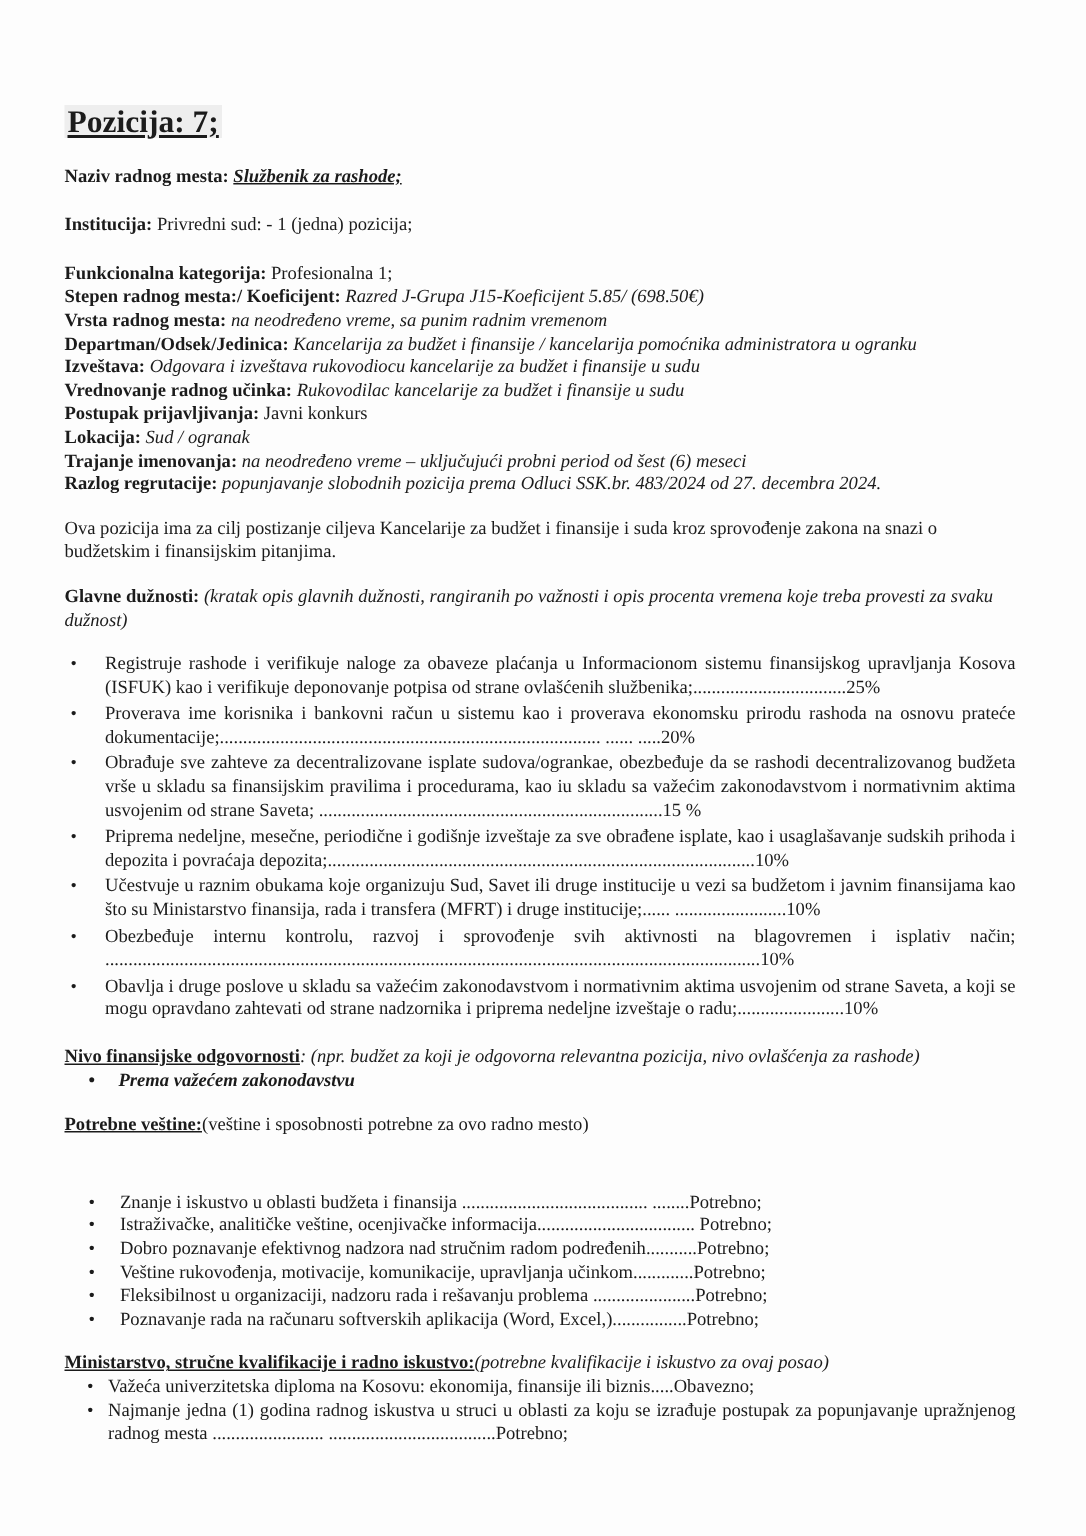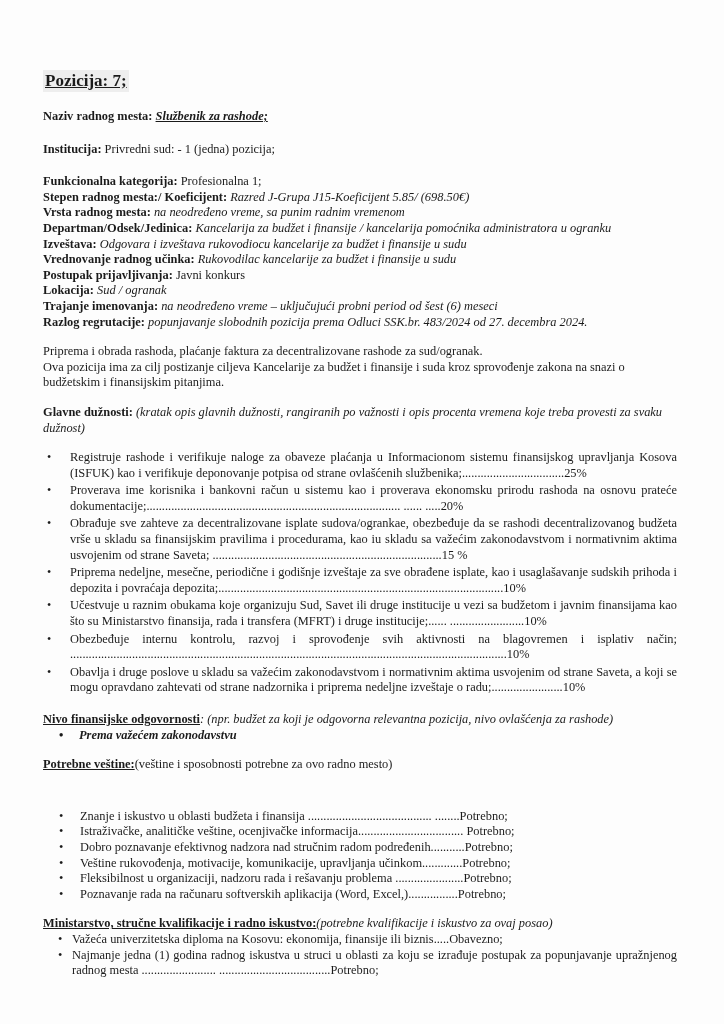--- a/index.html
+++ b/index.html
@@ -7,21 +7,21 @@
       width: 724px; height: 1024px; overflow: hidden;
       background: #fdfdfd;
       font-family: "Liberation Serif", "DejaVu Serif", serif;
       color: #1b1b1b;
       font-size: 12.4px;
       line-height: 15.6px;
     }
     .page { position: relative; width: 724px; height: 1024px; }
     .content { position: absolute; left: 43px; top: 70px; width: 634px; }
     .title {
-      display: inline-block; font-weight: bold; font-size: 17px; line-height: 22px;
+      display: inline-block; font-weight: bold; font-size: 21px; line-height: 22px;
       text-decoration: underline; background: #eeeeee; padding: 0 2px;
     }
     .b { font-weight: bold; }
     .i { font-style: italic; }
     .u { text-decoration: underline; text-align: center; }
     .row { margin: 0; }
     .gap-l { height: 17px; }
     .gap-m { height: 14px; }
     ul { margin: 0; padding: 0; list-style: none; }
     .duties li { position: relative; padding-left: 27px; text-align: justify; margin-bottom: 2px; }
@@ -64,21 +64,20 @@
       <p class="row"><span class="b">Izveštava:</span><span class="i"> Odgovara i izveštava rukovodiocu kancelarije za budžet i finansije u sudu</span></p>
       <p class="row"><span class="b">Vrednovanje radnog učinka:</span><span class="i"> Rukovodilac kancelarije za budžet i finansije u sudu</span></p>
       <p class="row"><span class="b">Postupak prijavljivanja:</span><span> Javni konkurs</span></p>
       <p class="row"><span class="b">Lokacija:</span><span class="i"> Sud / ogranak</span></p>
       <p class="row"><span class="b">Trajanje imenovanja:</span><span class="i"> na neodređeno vreme – uključujući probni period od šest (6) meseci</span></p>
       <p class="row"><span class="b">Razlog regrutacije:</span><span class="i"> popunjavanje slobodnih pozicija prema Odluci SSK.br. 483/2024 od 27. decembra 2024.</span></p>
     </div>
     <div class="gap-m"></div>
 
     <div>
-      <p class="row">Priprema i obrada rashoda, plaćanje faktura za decentralizovane rashode za sud/ogranak.</p>
       <p class="row">Ova pozicija ima za cilj postizanje ciljeva Kancelarije za budžet i finansije i suda kroz sprovođenje zakona na snazi o budžetskim i finansijskim pitanjima.</p>
     </div>
     <div class="gap-m"></div>
 
     <div>
       <p class="row"><span class="b">Glavne dužnosti:</span><span class="i"> (kratak opis glavnih dužnosti, rangiranih po važnosti i opis procenta vremena koje treba provesti za svaku dužnost)</span></p>
       <div class="gap-m"></div>
       <ul class="duties">
         <li><span>Registruje rashode i verifikuje naloge za obaveze plaćanja u Informacionom sistemu finansijskog upravljanja Kosova (ISFUK) kao i verifikuje deponovanje potpisa od strane ovlašćenih službenika;.................................</span><span>25%</span></li>
         <li><span>Proverava ime korisnika i bankovni račun u sistemu kao i proverava ekonomsku prirodu rashoda na osnovu prateće dokumentacije;.................................................................................. ...... .....</span><span>20%</span></li>

